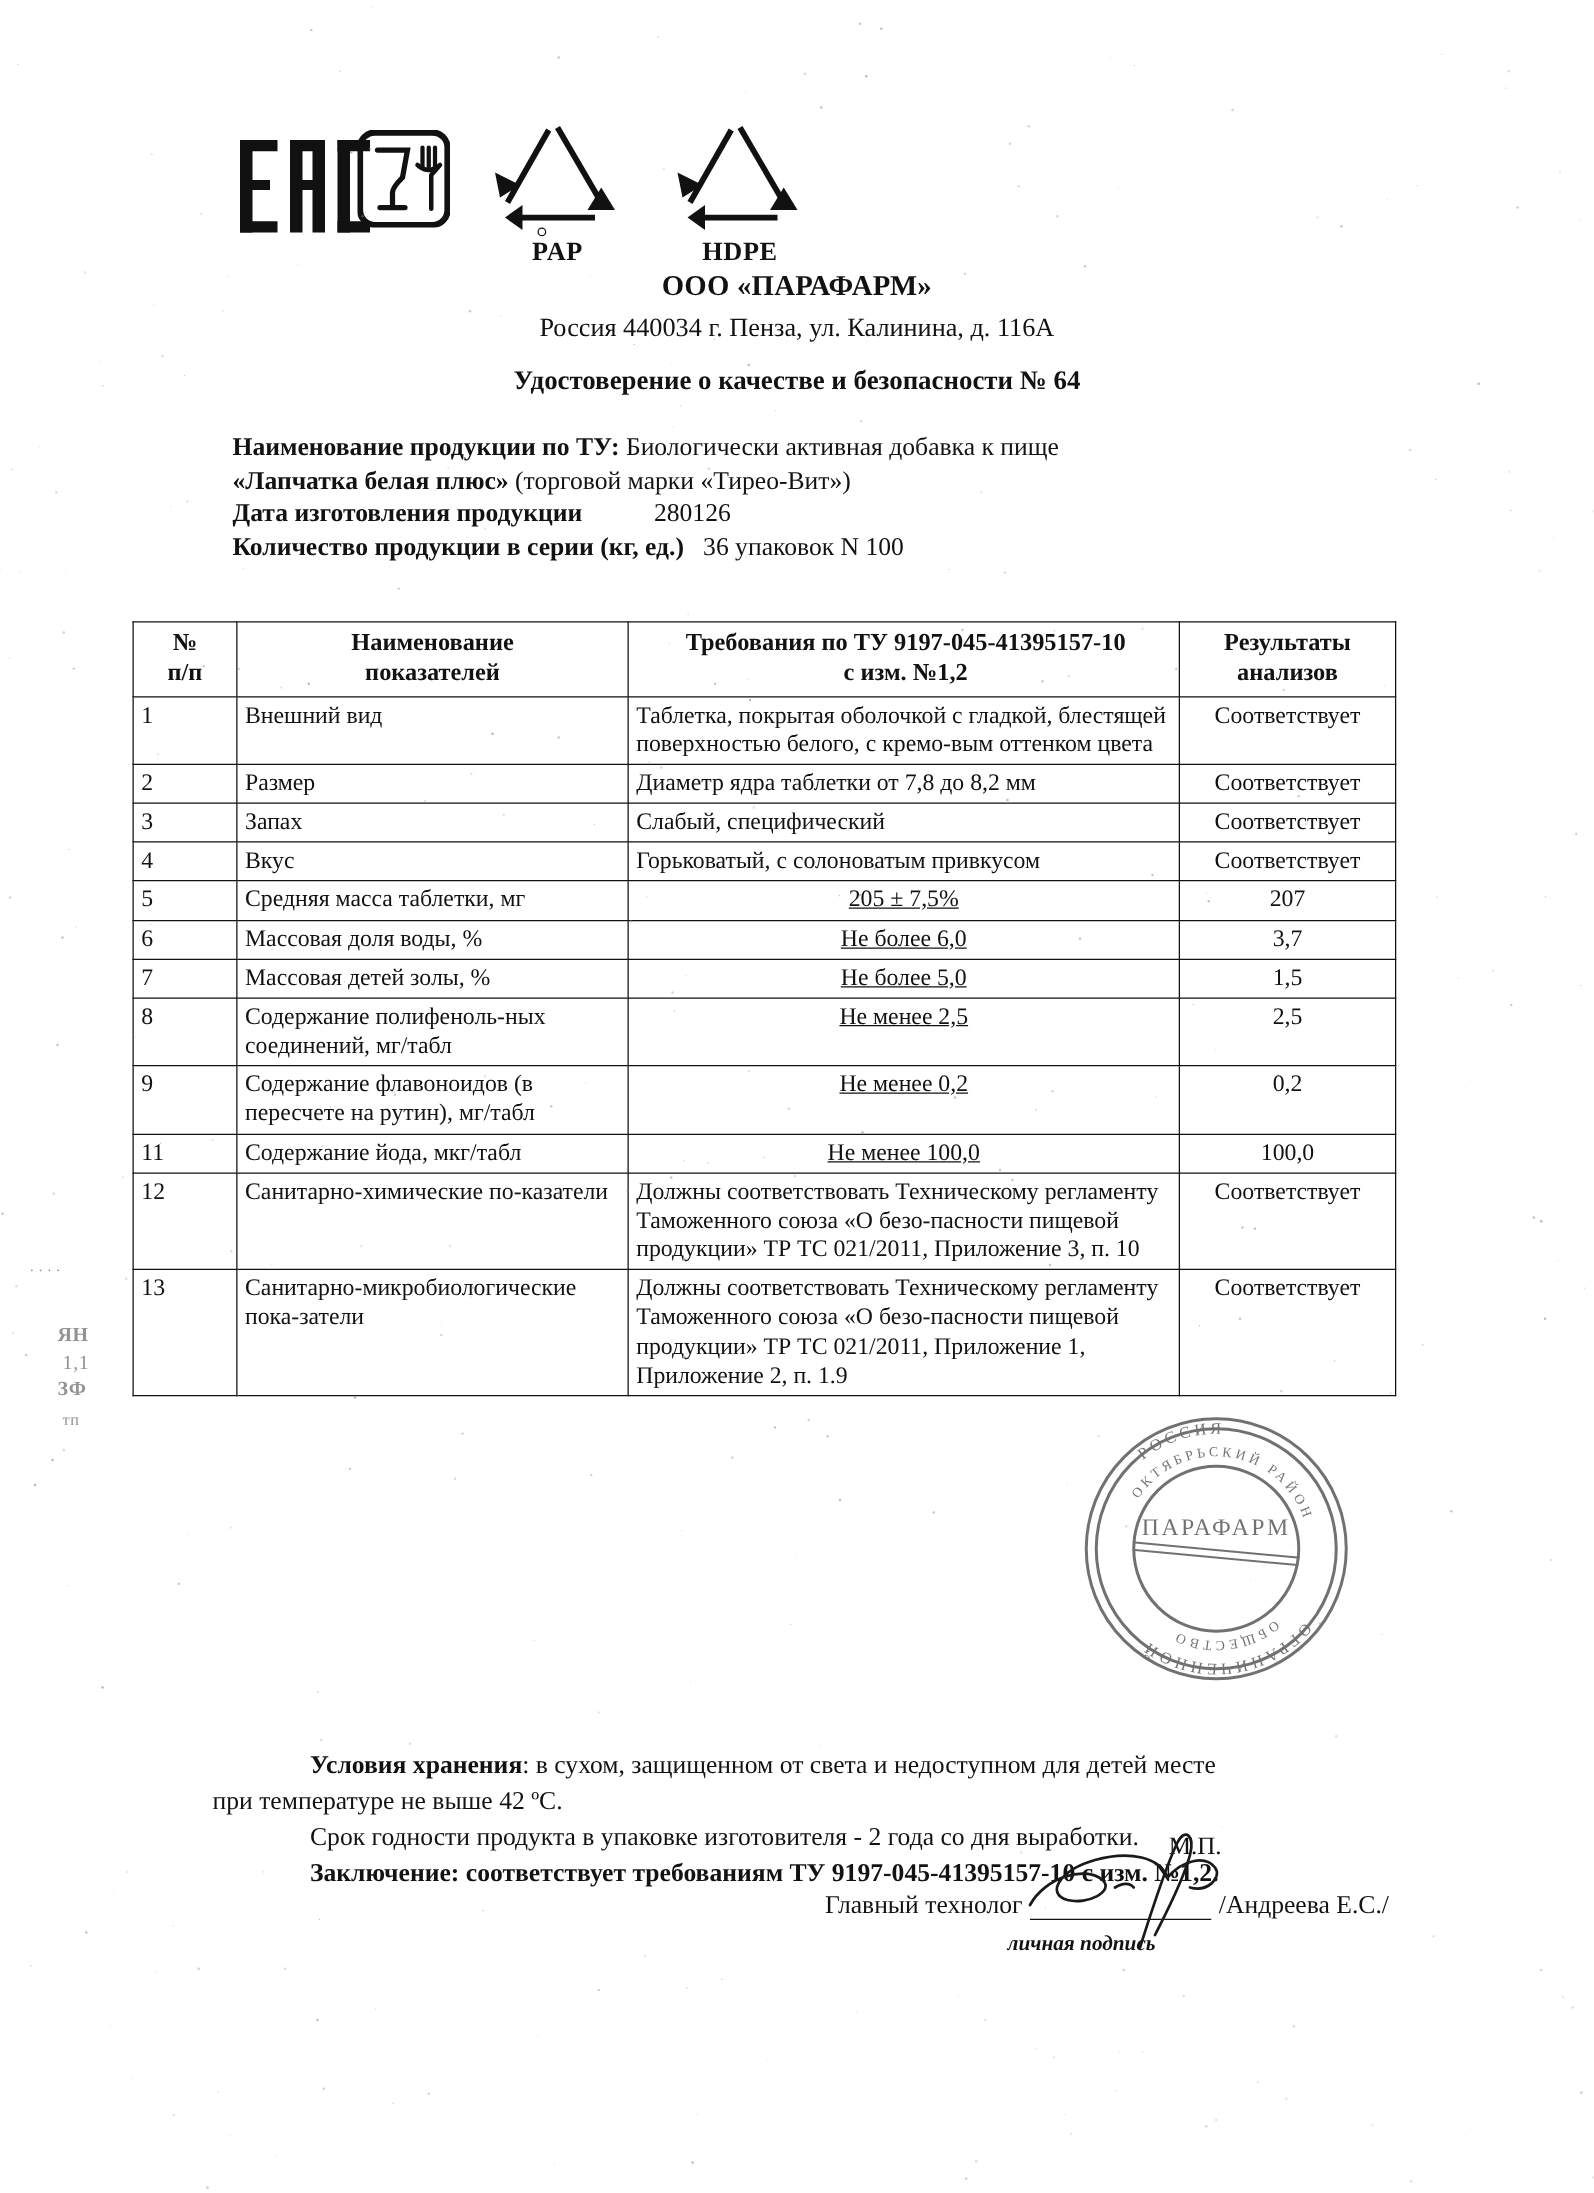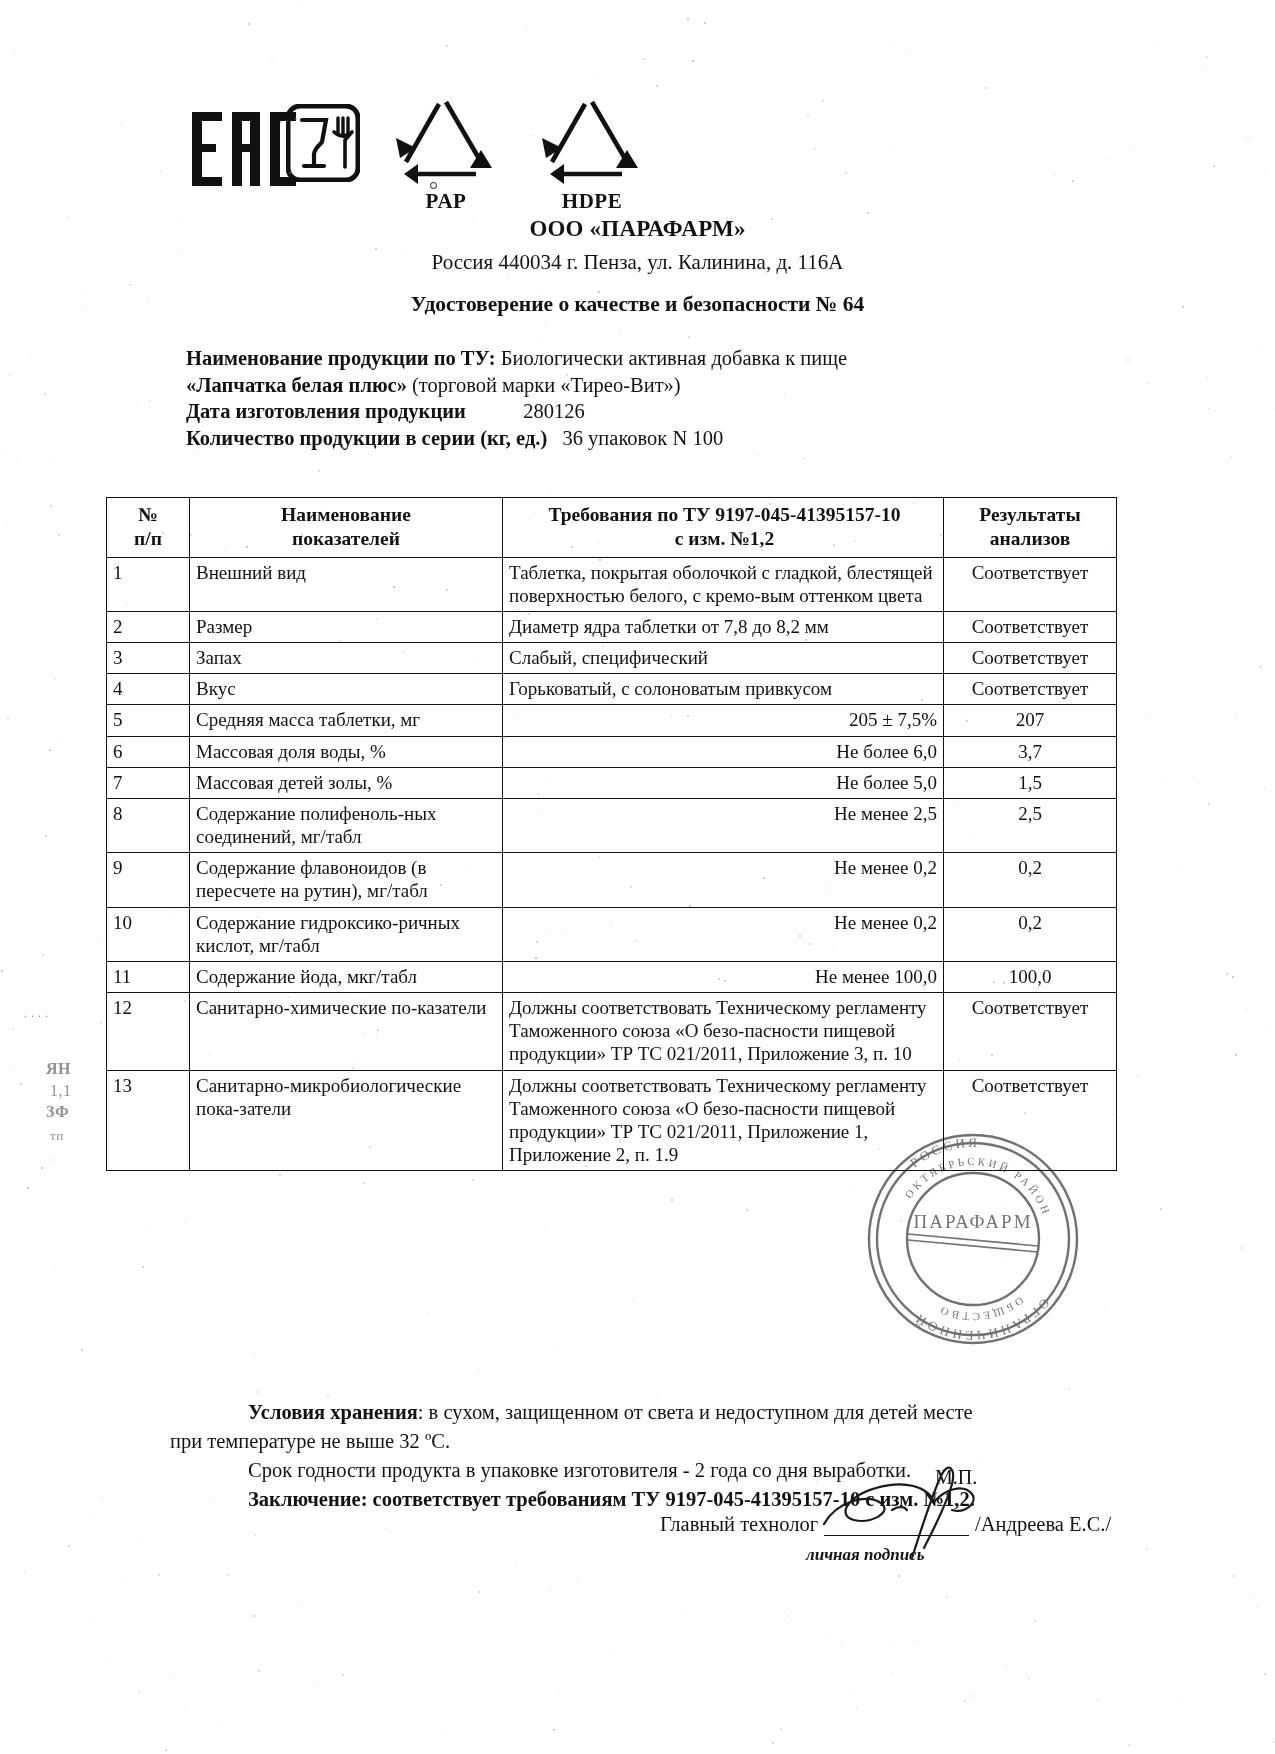--- a/index.html
+++ b/index.html
@@ -137,21 +137,21 @@
   }
   th.h-num   { width: 70px; }
   th.h-name  { width: 300px; }
   th.h-req   { width: 425px; }
   th.h-res   { width: 160px; }
   thead th.h-req { text-align: left; padding-left: 9px; }
 
   td.c-num  { text-align: left; padding-left: 8px; }
   td.c-name { text-align: left; }
   td.c-req  { text-align: left; }
-  td.c-req.center { text-align: right; }
+  td.c-req.center { text-align: center; text-decoration: underline; }
   td.c-res  { text-align: center; }
 
   
   .footer {
     position: absolute;
     left: 170px;
     top: 1398px;
     width: 900px;
     font-size: 20.5px;
     line-height: 1.42;
@@ -380,26 +380,20 @@
           <td class="c-req center">Не менее 2,5</td>
           <td class="c-res">2,5</td>
         </tr>
         <tr>
           <td class="c-num">9</td>
           <td class="c-name">Содержание флавоноидов (в пересчете на рутин), мг/табл</td>
           <td class="c-req center">Не менее 0,2</td>
           <td class="c-res">0,2</td>
         </tr>
         <tr>
-          <td class="c-num">10</td>
-          <td class="c-name">Содержание гидроксико-ричных кислот, мг/табл</td>
-          <td class="c-req center">Не менее 0,2</td>
-          <td class="c-res">0,2</td>
-        </tr>
-        <tr>
           <td class="c-num">11</td>
           <td class="c-name">Содержание йода, мкг/табл</td>
           <td class="c-req center">Не менее 100,0</td>
           <td class="c-res">100,0</td>
         </tr>
         <tr>
           <td class="c-num">12</td>
           <td class="c-name">Санитарно-химические по-казатели</td>
           <td class="c-req">Должны соответствовать Техническому регламенту Таможенного союза «О безо-пасности пищевой продукции» ТР ТС 021/2011, Приложение 3, п. 10</td>
           <td class="c-res">Соответствует</td>
@@ -410,21 +404,21 @@
           <td class="c-req">Должны соответствовать Техническому регламенту Таможенного союза «О безо-пасности пищевой продукции» ТР ТС 021/2011, Приложение 1, Приложение 2, п. 1.9</td>
           <td class="c-res">Соответствует</td>
         </tr>
       </tbody>
   </table>
 
   <div class="footer">
     <div class="ind">
       <b>Условия хранения</b><span>: в сухом, защищенном от света и недоступном для детей месте</span>
     </div>
-    <div>при температуре не выше 32 ºC.</div>
+    <div>при температуре не выше 42 ºC.</div>
     <div class="ind">Срок годности продукта в упаковке изготовителя - 2 года со дня выработки.</div>
     <div class="concl">Заключение: соответствует требованиям ТУ 9197-045-41395157-10 с изм. №1,2.</div>
   </div>
 
   <div class="mp">М.П.</div>
 
   <div class="sign-row">
     <span>Главный технолог</span>
     <span class="sign-line"></span>
     <span>/Андреева Е.С./</span>

